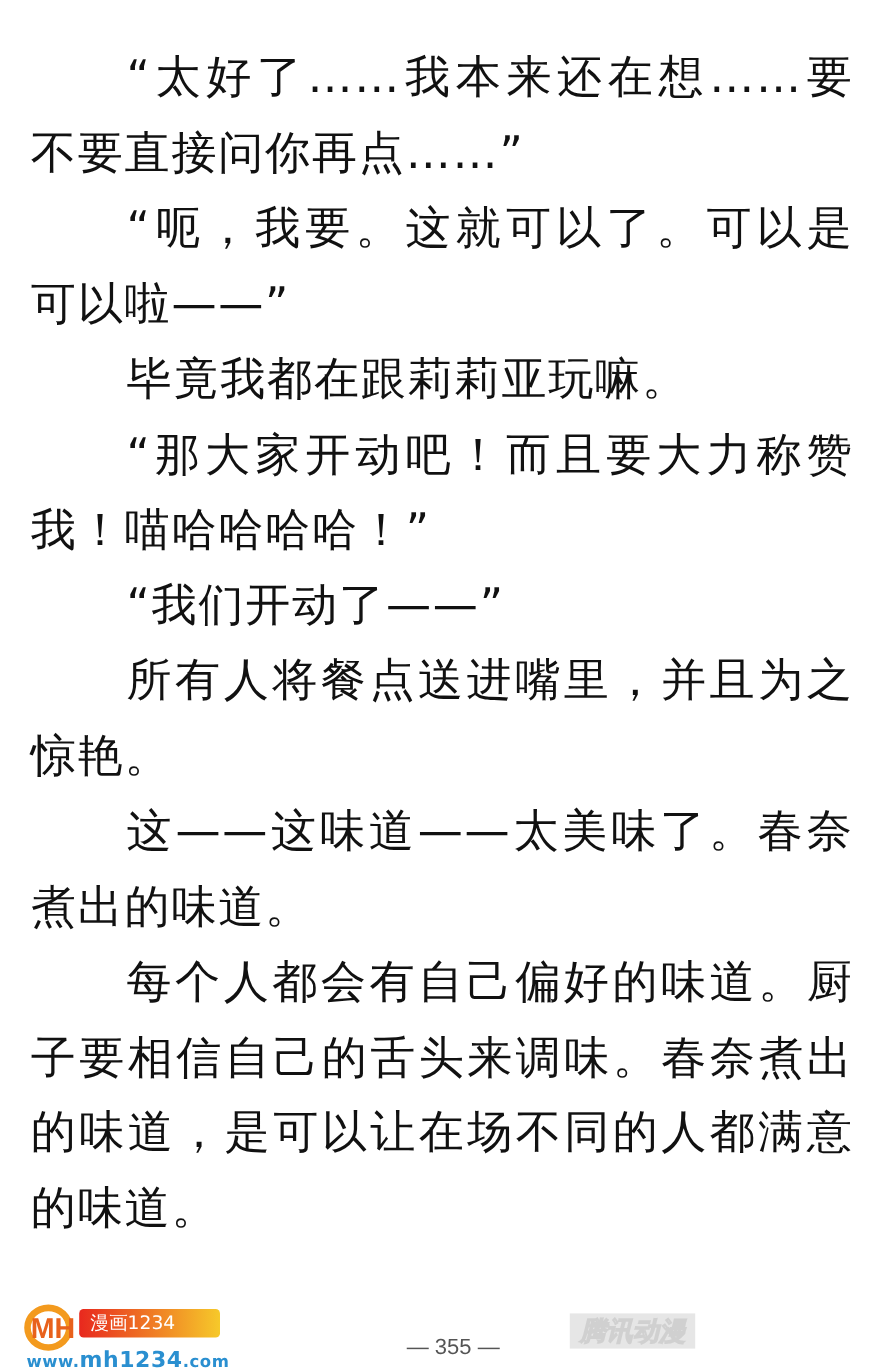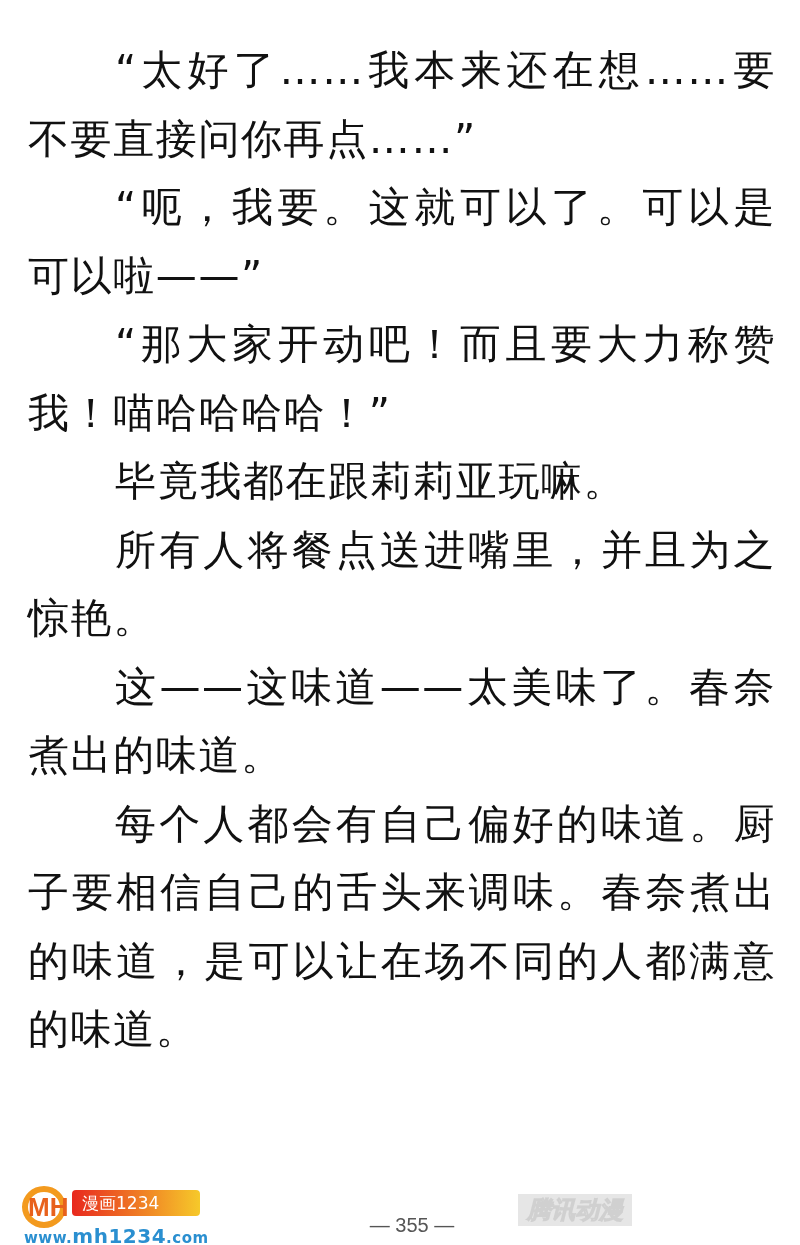--- a/index.html
+++ b/index.html
@@ -40,22 +40,23 @@
     font-size: 24px; color: #f2f2f2; text-align: center; line-height: 32px;
     background: #e6e6e6; -webkit-text-stroke: 1px #d0d0d0;
   }
 </style>
 </head>
 <body>
 
 <div class="page">
   <p class="para">“太好了……我本来还在想……要不要直接问你再点……”</p>
   <p class="para">“呃，我要。这就可以了。可以是可以啦——”</p>
+  <p class="para">毕竟我都在跟莉莉亚玩嘛。</p>
   <p class="para">“那大家开动吧！而且要大力称赞我！喵哈哈哈哈！”</p>
-  <p class="para">毕竟我都在跟莉莉亚玩嘛。</p>
+  <p class="para">“我们开动了——”</p>
   <p class="para">所有人将餐点送进嘴里，并且为之惊艳。</p>
   <p class="para">这——这味道——太美味了。春奈煮出的味道。</p>
   <p class="para">每个人都会有自己偏好的味道。厨子要相信自己的舌头来调味。春奈煮出的味道，是可以让在场不同的人都满意的味道。</p>
 </div>
 
 <div class="footer">
   <div class="logo">
     <div class="logo-mh">MH</div>
     <div class="logo-badge">漫画1234</div>
     <div class="logo-url"><span>www.</span><span class="big">mh1234</span><span>.com</span></div>

